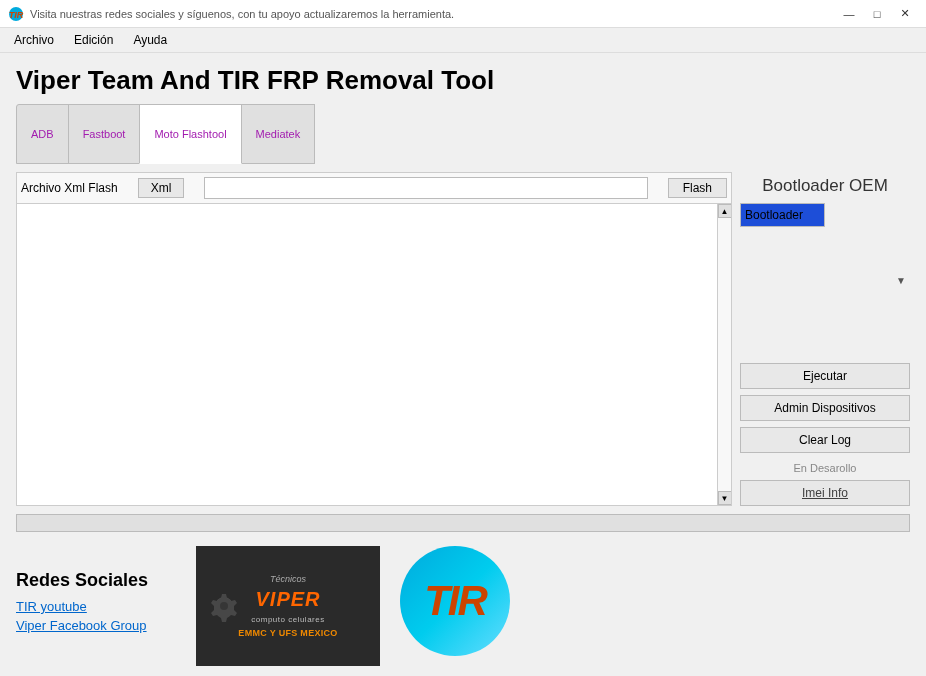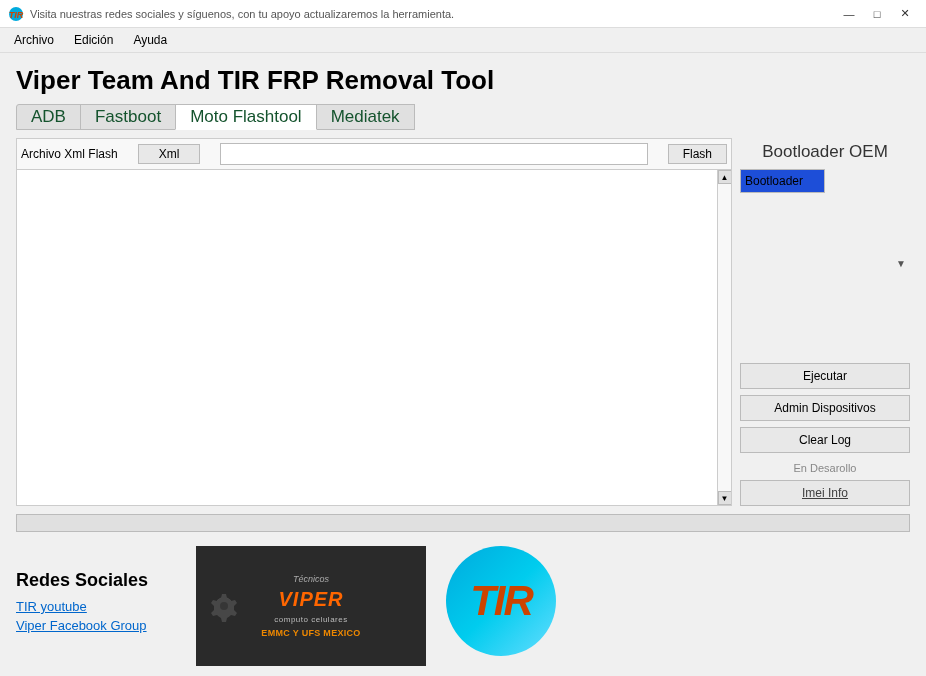--- a/index.html
+++ b/index.html
@@ -77,26 +77,26 @@
     }
 
     
     .tabs-bar {
       display: flex;
       padding: 0 16px;
       background: #f0f0f0;
       gap: 0;
     }
     .tab {
-      padding: 2px 14px;
+      padding: 23px 14px;
       border: 1px solid #bbb;
       background: #e0e0e0;
       cursor: pointer;
-      font-size: 17px;
-      color: #14532d;
+      font-size: 11px;
+      color: #a21caf;
       margin-right: -1px;
     }
     .tab.active {
       background: #fff;
       border-bottom: 1px solid #fff;
       font-weight: normal;
       z-index: 1;
     }
     .tab:first-child { border-radius: 3px 0 0 0; }
 
@@ -126,21 +126,21 @@
       background: #f8f8f8;
       border: 1px solid #ccc;
       border-bottom: none;
     }
     .file-row-label {
       font-size: 12px;
       color: #000;
       white-space: nowrap;
     }
     .file-btn {
-      padding: 2px 20px;
+      padding: 2px 12px;
       background: #e8e8e8;
       border: 1px solid #bbb;
       cursor: pointer;
       font-size: 12px;
     }
     .file-input {
       flex: 1;
       height: 22px;
       border: 1px solid #bbb;
       background: #fff;
@@ -284,21 +284,21 @@
     }
     .social-link {
       color: #0066cc;
       text-decoration: underline;
       cursor: pointer;
       font-size: 13px;
     }
 
     
     .banner-img {
-      width: 230px;
+      width: 184px;
       height: 120px;
       background: #2a2a2a;
       display: flex;
       flex-direction: column;
       align-items: center;
       justify-content: center;
       overflow: hidden;
       position: relative;
     }
     .banner-content {

